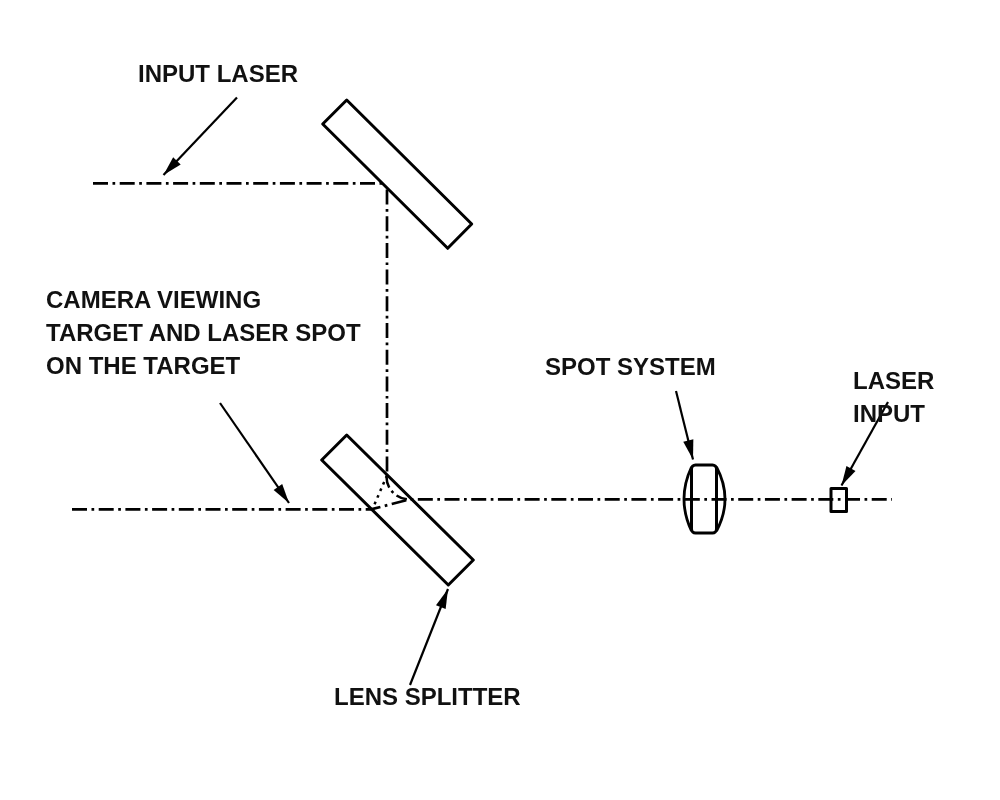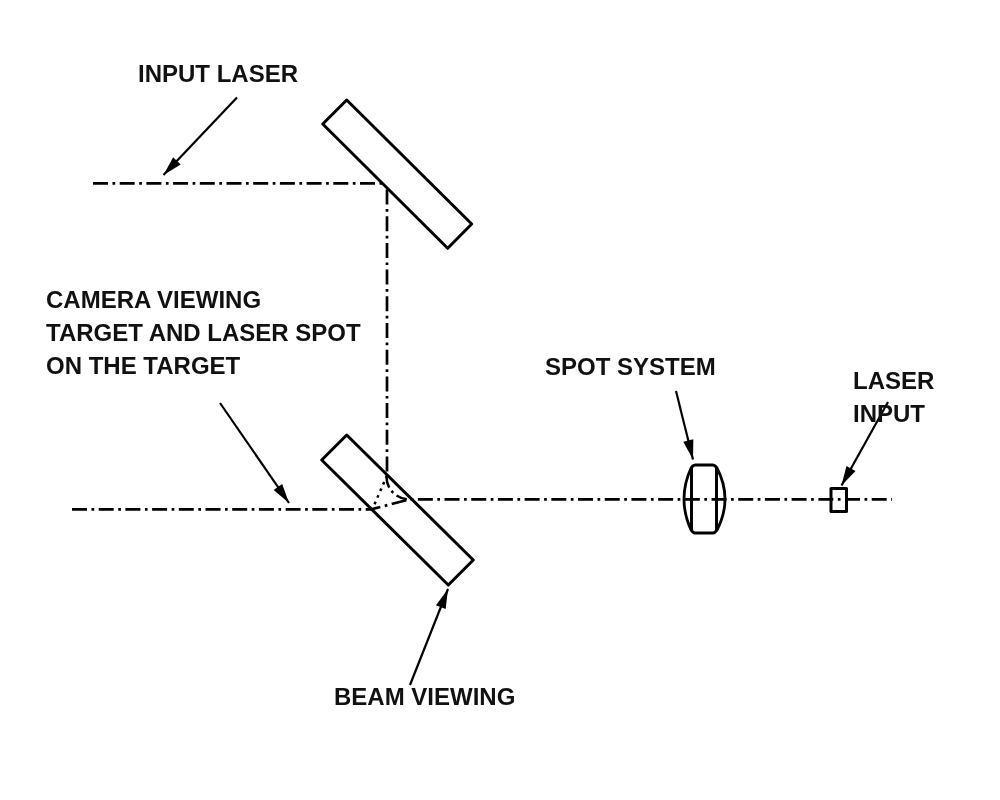--- a/index.html
+++ b/index.html
@@ -87,15 +87,15 @@
     <span class="line">ON THE TARGET</span>
   </div>
 
   <div class="label" style="left:545px; top:350px;">SPOT SYSTEM</div>
 
   <div class="label" style="left:853px; top:328px;margin-top:36px;">
     <span class="line">LASER</span>
     <span class="line">INPUT</span>
   </div>
 
-  <div class="label" style="left:334px; top:680px;">BEAM VIEWING</div>
+  <div class="label" style="left:334px; top:680px;">LENS SPLITTER</div>
 
 </div>
 
 </body></html>

